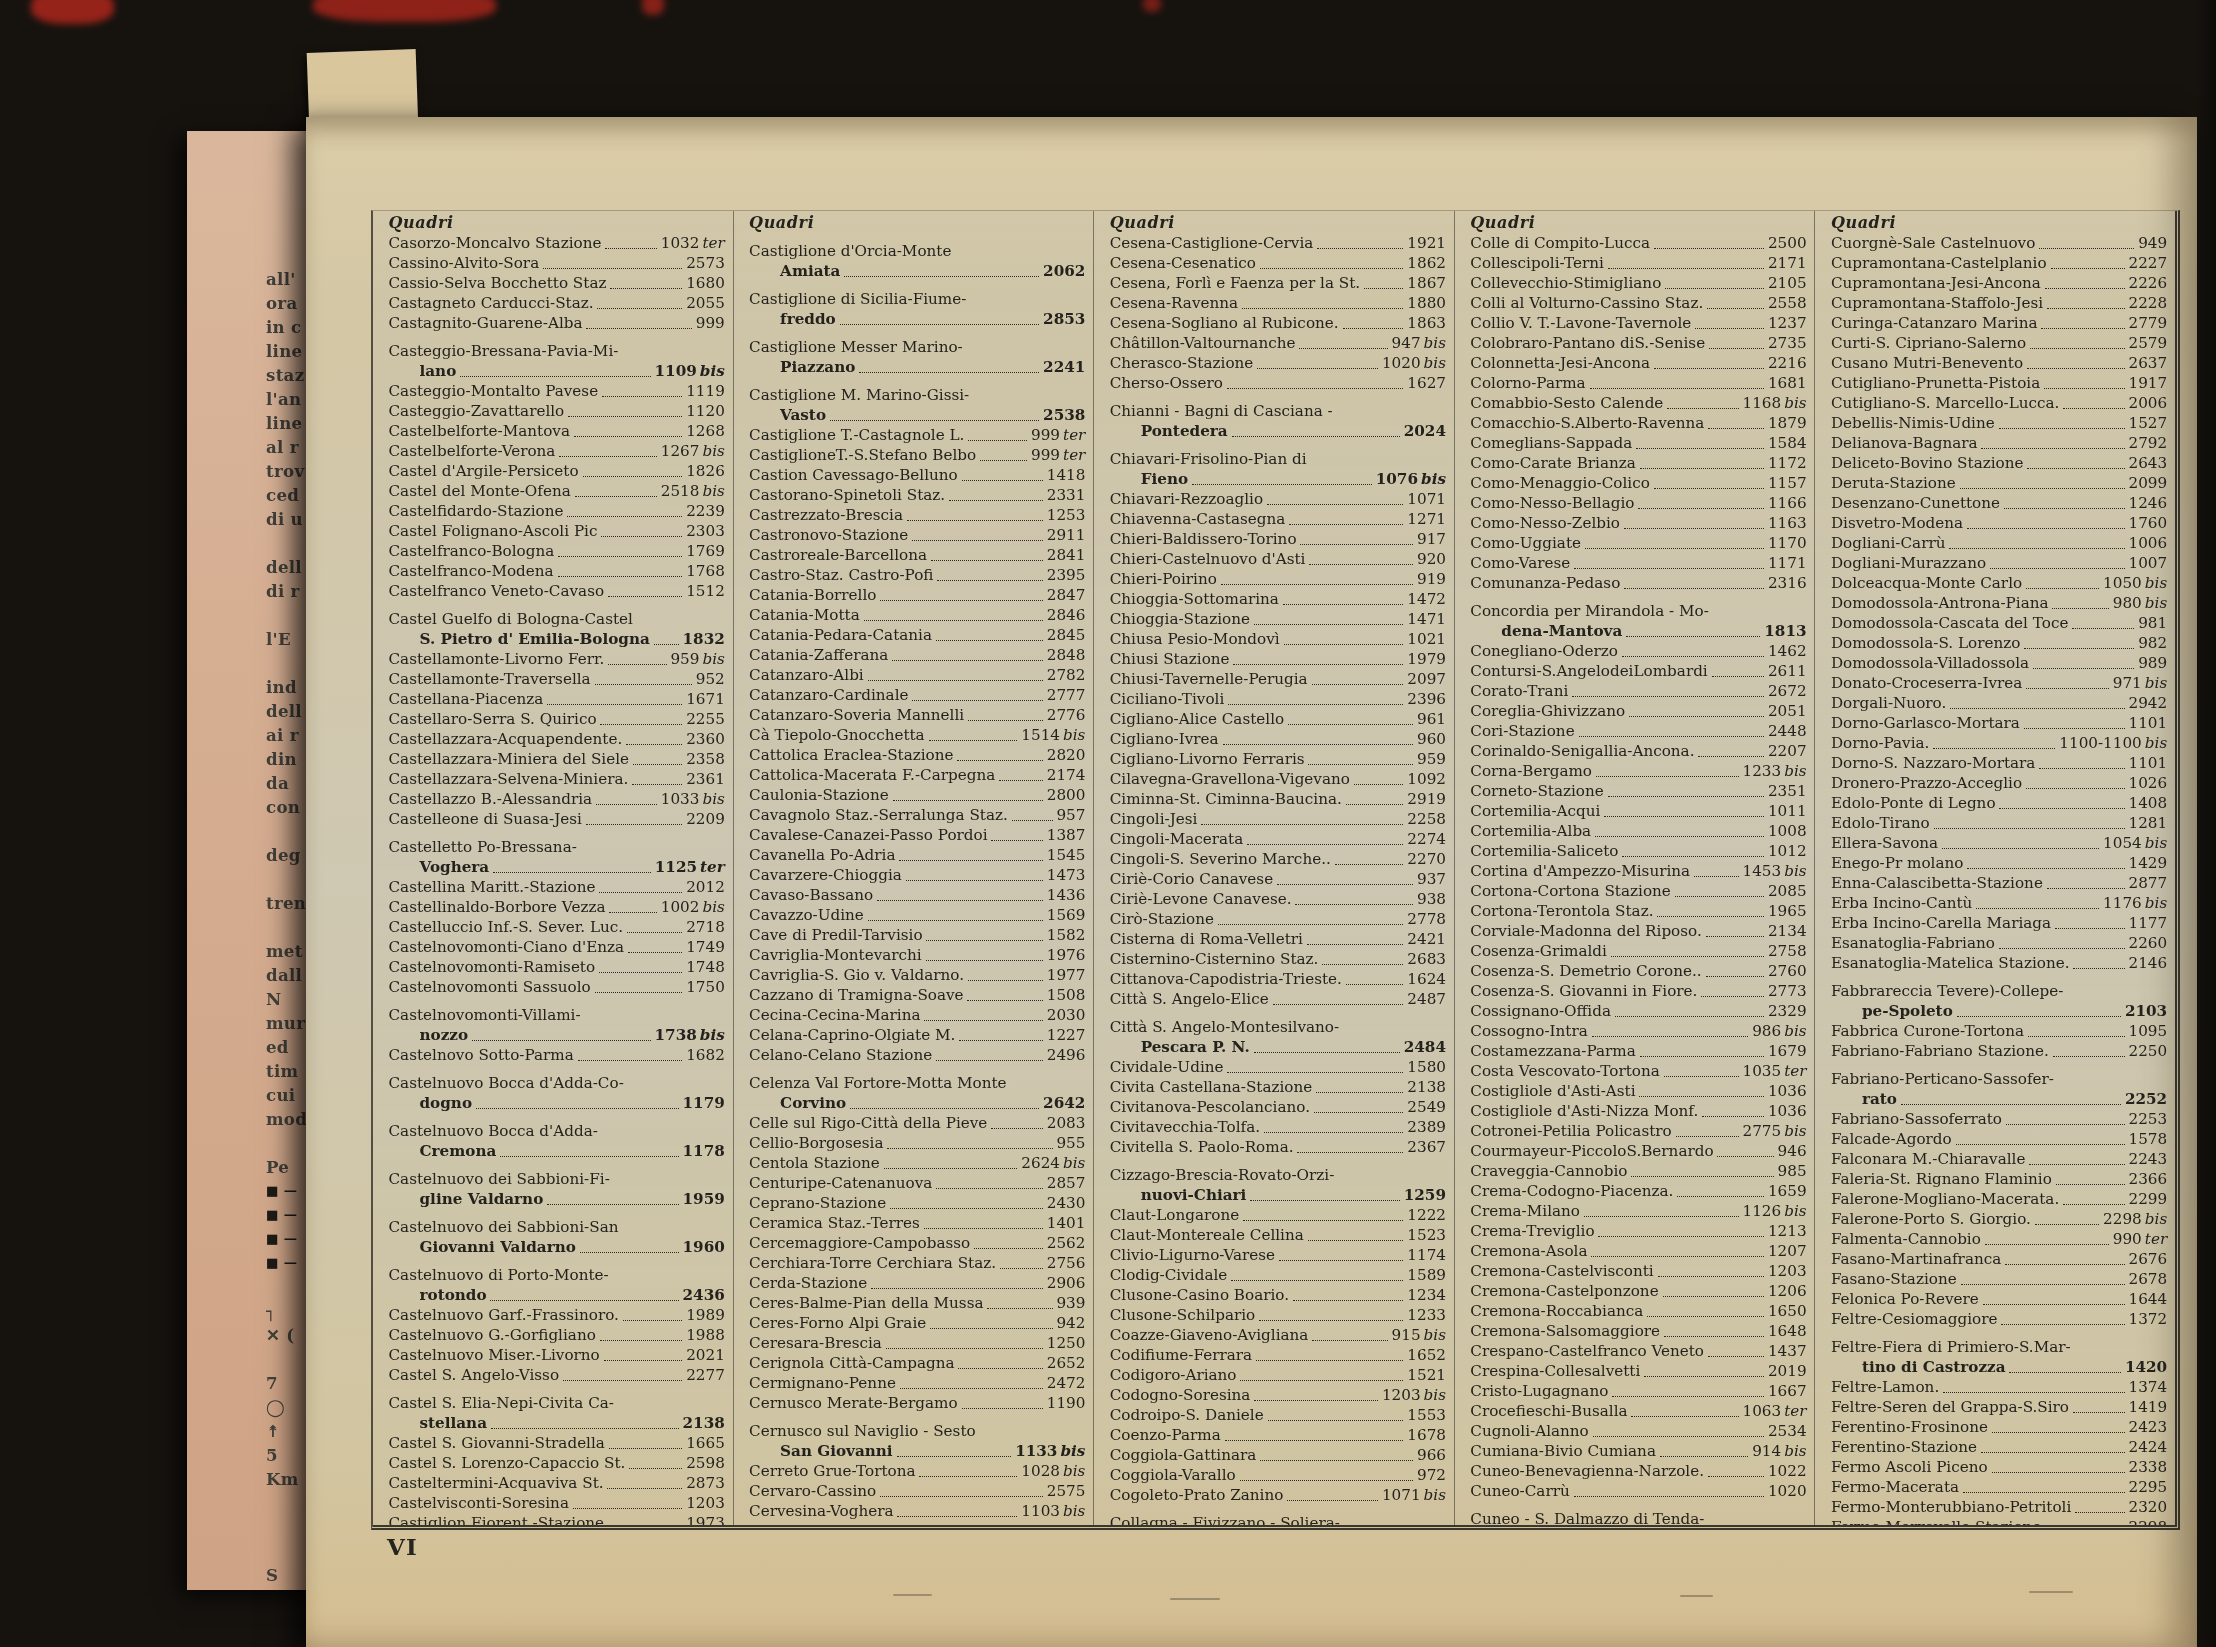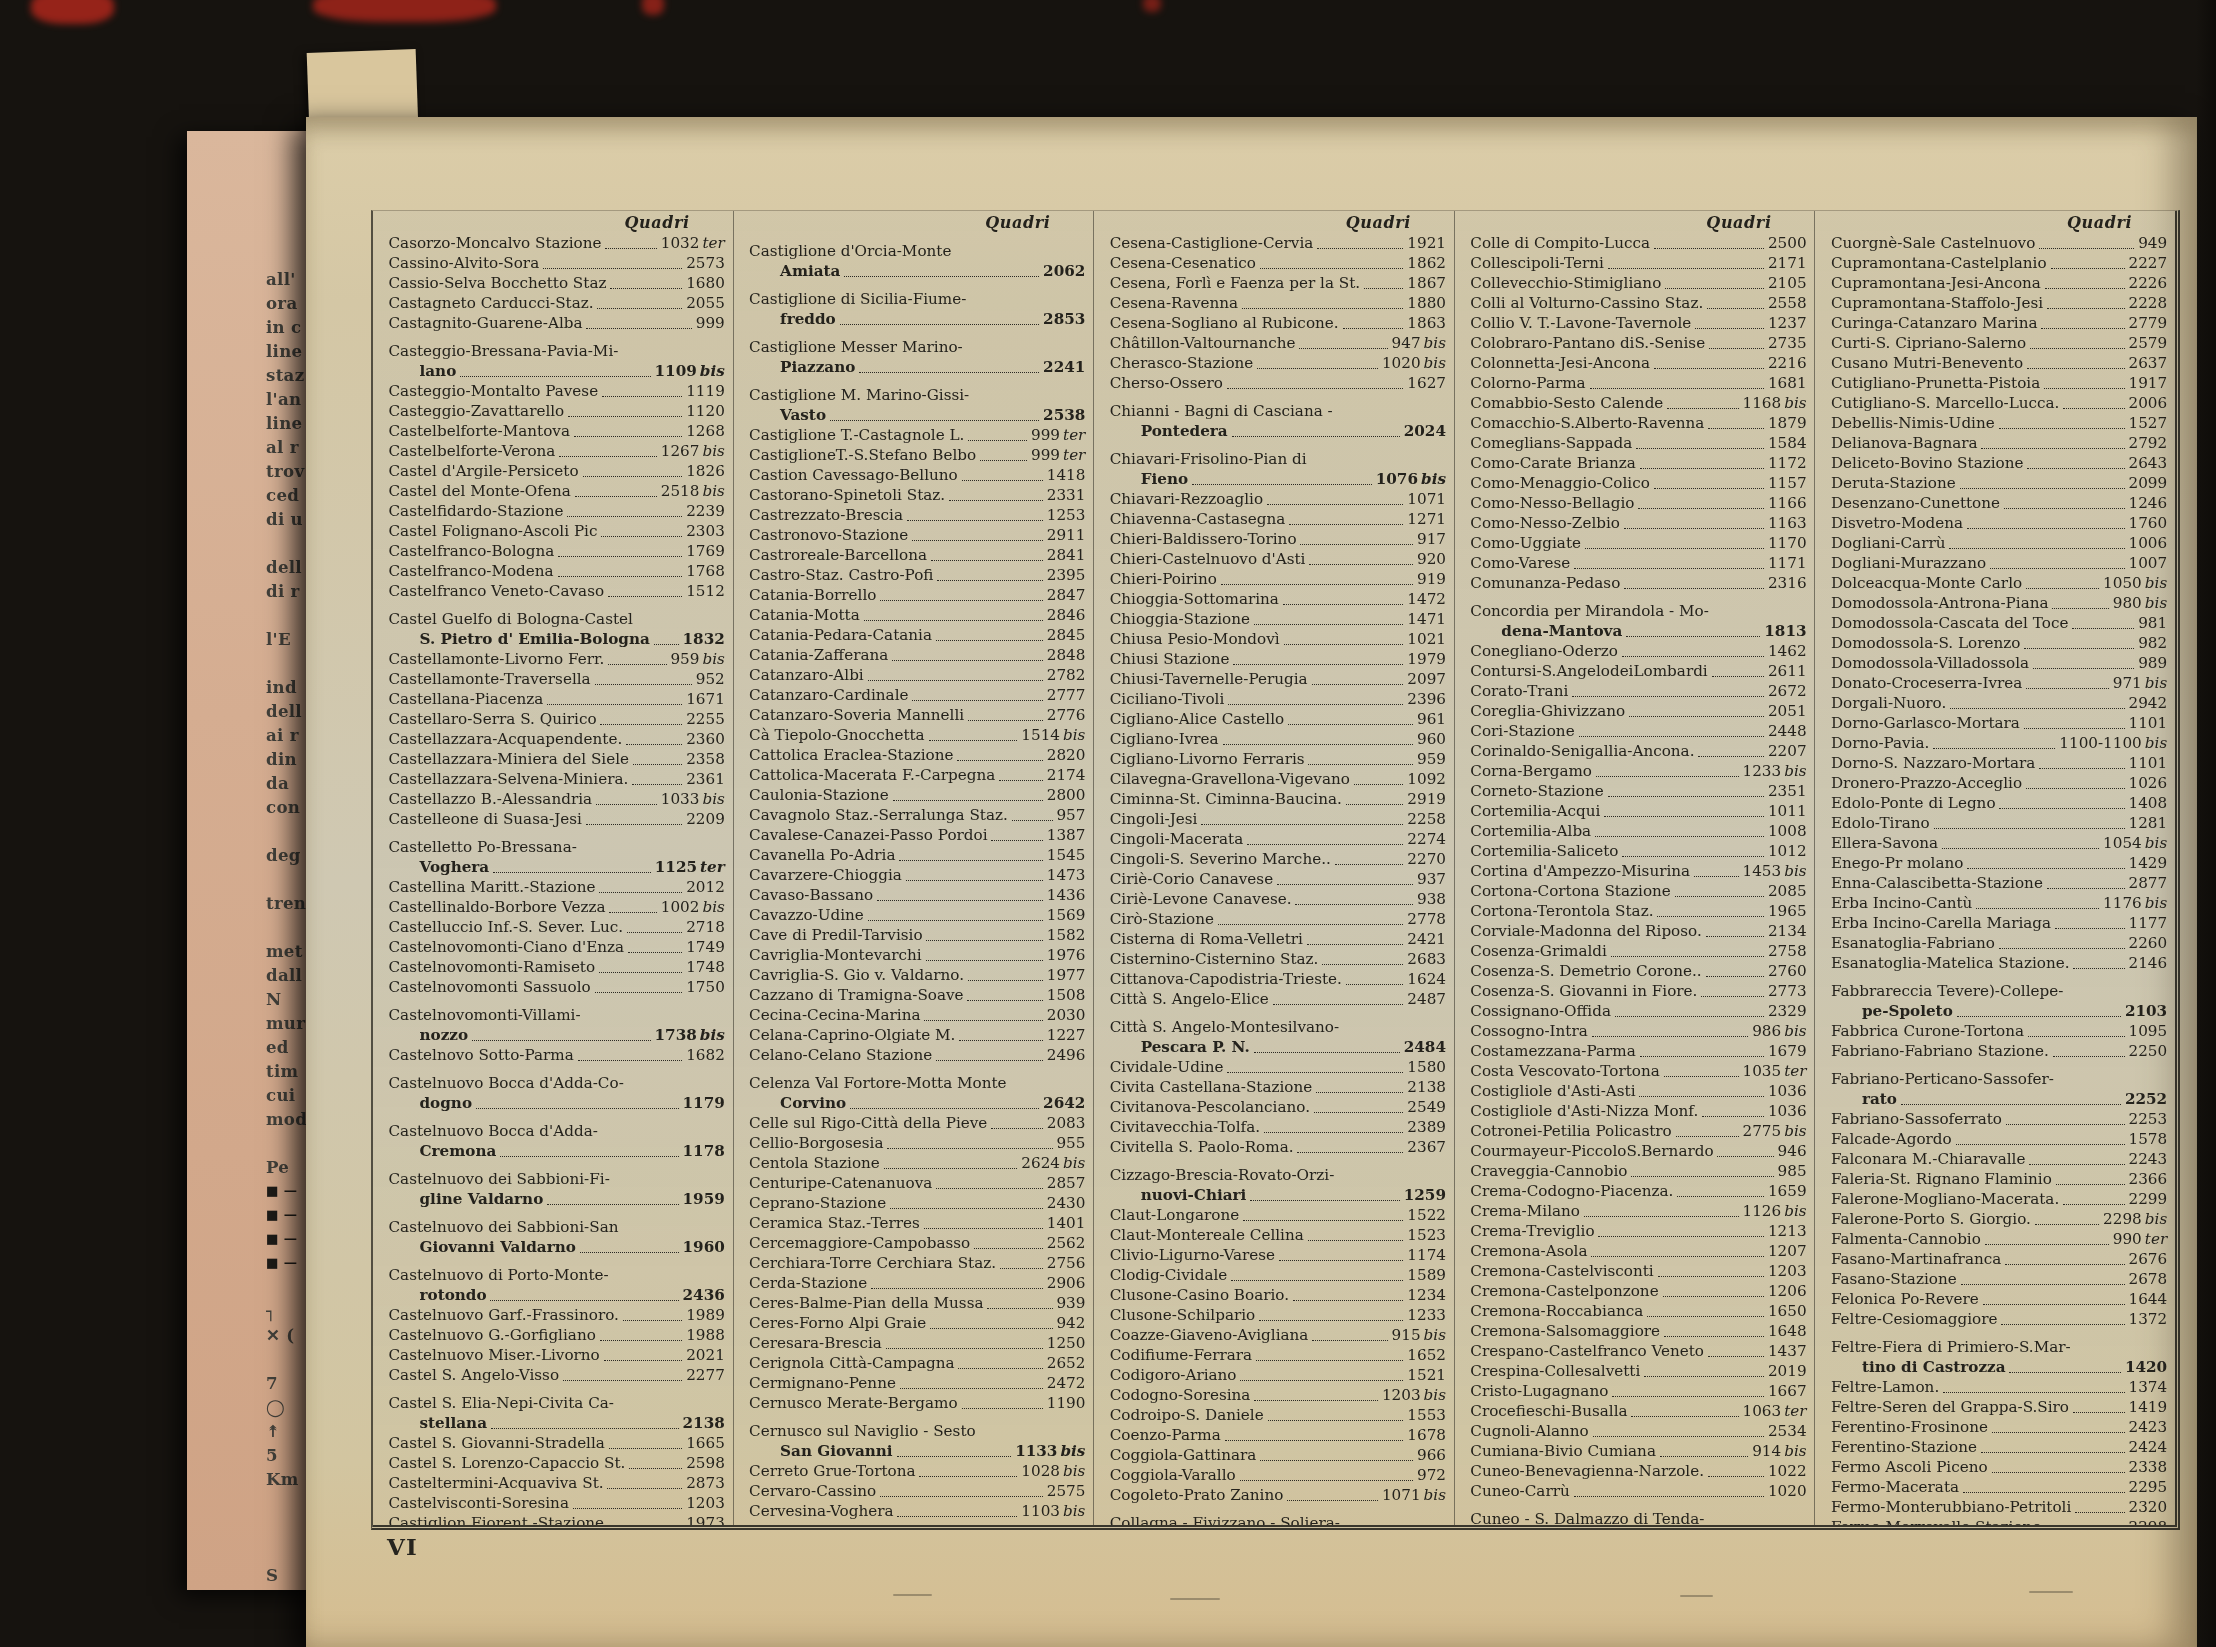--- a/index.html
+++ b/index.html
@@ -38,21 +38,21 @@
   .frame{position:absolute;left:65px;top:93px;width:1802px;height:1314px;
          border-left:2.8px double rgba(40,38,30,.75);
          border-right:5px double rgba(32,30,24,.85);
          border-bottom:5.5px double rgba(32,30,24,.85);
          border-top:1.7px solid rgba(70,65,50,.35);
          background:linear-gradient(180deg,rgba(190,190,175,.25),rgba(190,192,178,.12));
          display:flex;}
   .col{flex:1 1 0;padding:2.2px 7.8px 5.5px 15.5px;border-right:1.1px solid rgba(48,45,36,.55);
        color:#24221c;font-size:15.2px;line-height:20px;overflow:hidden;}
   .col:last-child{border-right:none;}
-  .qhead{text-align:right;font-style:italic;font-weight:700;font-size:16px;
+  .qhead{text-align:left;font-style:italic;font-weight:700;font-size:16px;
          padding-right:35px;letter-spacing:0.6px;}
   .e{display:flex;align-items:flex-end;}
   .nm{white-space:nowrap;}
   .dots{flex:1 1 4.4px;min-width:4.4px;border-bottom:1.7px dotted #2b2923;margin:0 3.9px 4.4px 3.9px;}
   .v{white-space:nowrap;}
   .v i{font-style:italic;}
   .l1{white-space:nowrap;margin-top:8px;}
   .cont{padding-left:31px;font-weight:bold;}
 
   .page-number{position:absolute;left:81px;top:1416px;font-size:23px;font-weight:700;
@@ -983,21 +983,21 @@
             <div class="l1">Cizzago-Brescia-Rovato-Orzi-</div>
             <div class="e cont">
               <span class="nm">nuovi-Chiari</span>
               <span class="dots"></span>
               <span class="v">1259</span>
             </div>
           </div>
           <div class="e">
             <span class="nm">Claut-Longarone</span>
             <span class="dots"></span>
-            <span class="v">1522</span>
+            <span class="v">1222</span>
           </div>
           <div class="e">
             <span class="nm">Claut-Montereale Cellina</span>
             <span class="dots"></span>
             <span class="v">1523</span>
           </div>
           <div class="e">
             <span class="nm">Clivio-Ligurno-Varese</span>
             <span class="dots"></span>
             <span class="v">1174</span>

